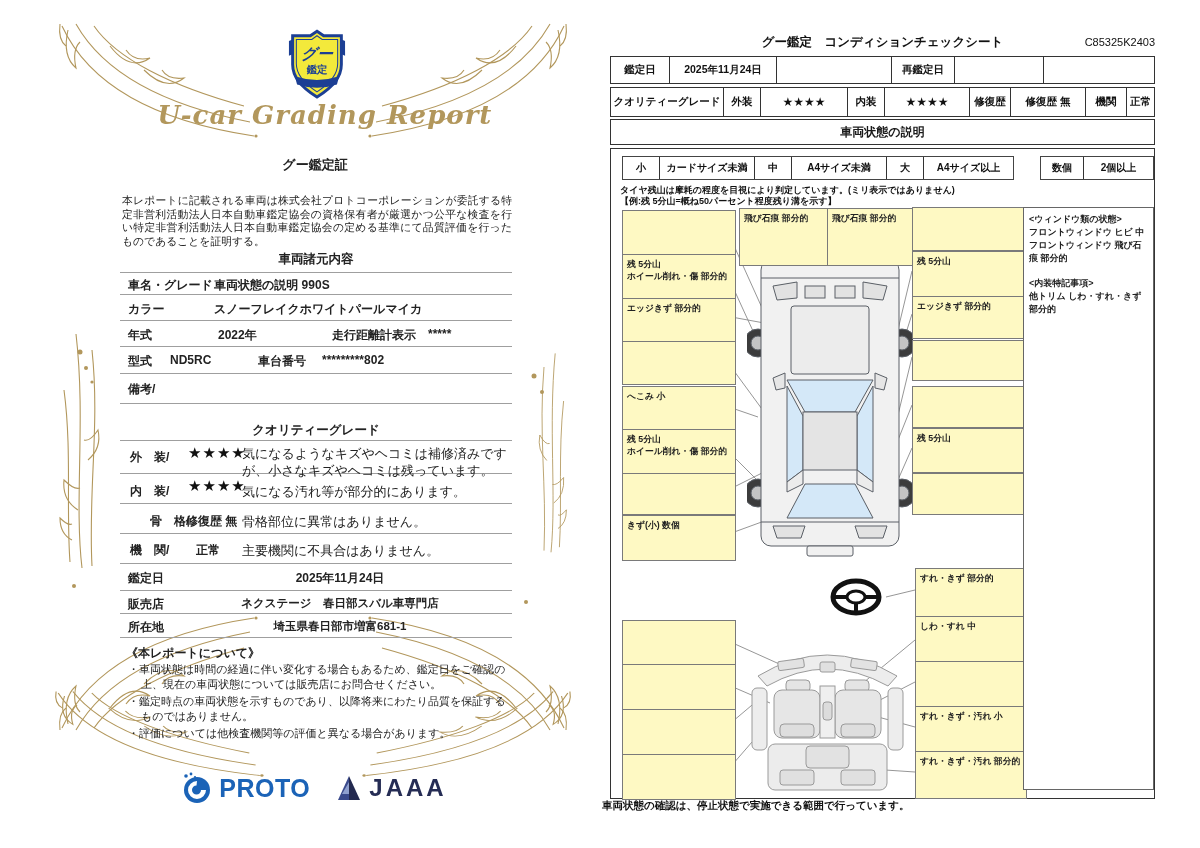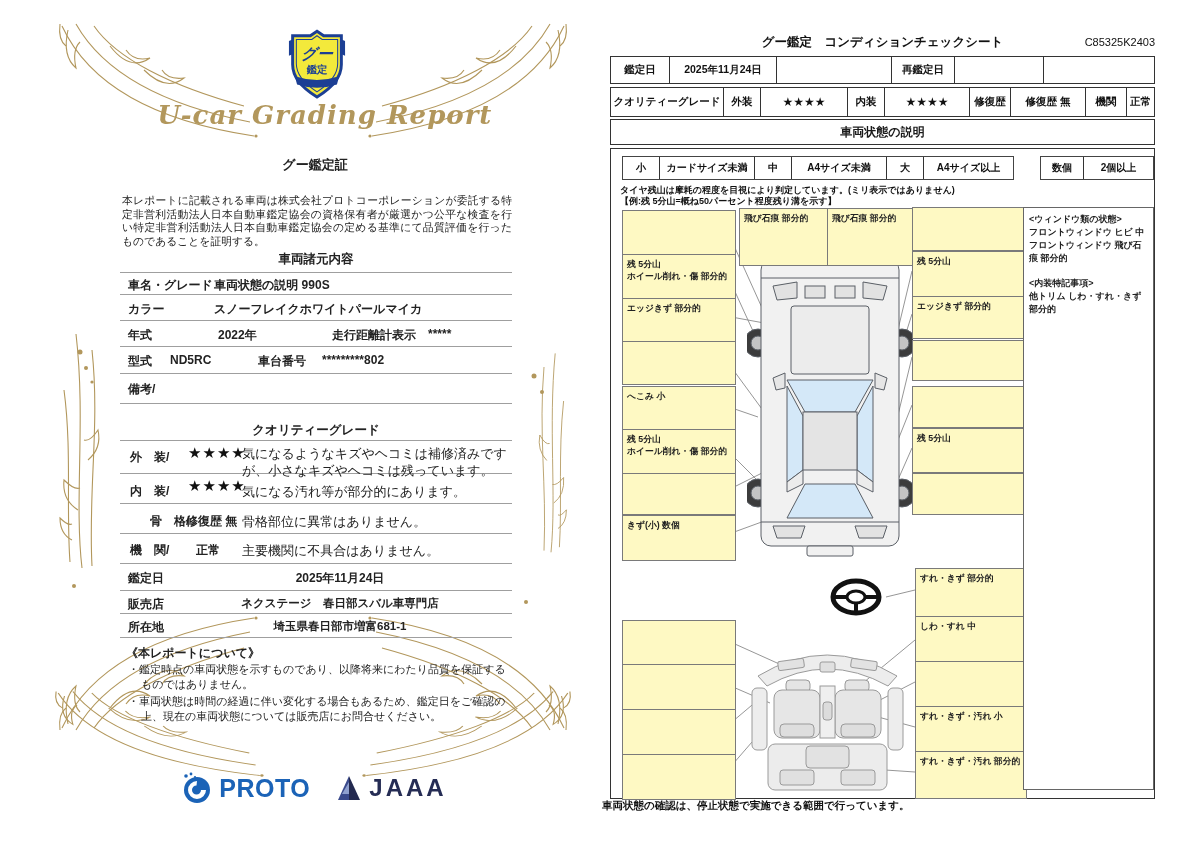--- a/index.html
+++ b/index.html
@@ -159,22 +159,23 @@
 
     <span class="lab" style="left:128px;top:570px;">鑑定日</span>
     <span class="val" style="left:200px;top:570px;width:280px;text-align:center;">2025年11月24日</span>
     <span class="lab" style="left:128px;top:596px;">販売店</span>
     <span class="val" style="left:200px;top:596px;width:280px;text-align:center;font-size:11.5px;">ネクステージ　春日部スバル車専門店</span>
     <span class="lab" style="left:128px;top:619px;">所在地</span>
     <span class="val" style="left:200px;top:619px;width:280px;text-align:center;font-size:11.5px;">埼玉県春日部市増富681-1</span>
 
     <div class="notes-h">《本レポートについて》</div>
     <div class="notes">
+      <div class="note-li">・車両状態は時間の経過に伴い変化する場合もあるため、鑑定日をご確認の上、現在の車両状態については販売店にお問合せください。</div>
       <div class="note-li">・鑑定時点の車両状態を示すものであり、以降将来にわたり品質を保証するものではありません。</div>
-      <div class="note-li">・車両状態は時間の経過に伴い変化する場合もあるため、鑑定日をご確認の上、現在の車両状態については販売店にお問合せください。</div>
+      <div class="note-li">・評価については他検査機関等の評価と異なる場合があります。</div>
     </div>
 
     <div class="logo-row">
       <div style="display:flex;align-items:center;gap:6px;">
         <svg width="30" height="32" viewBox="0 0 30 32">
           <circle cx="3" cy="4" r="1.8" fill="#1b63b7"></circle>
           <circle cx="8" cy="2" r="1.4" fill="#1b63b7"></circle>
           <circle cx="12" cy="5" r="1.1" fill="#1b63b7"></circle>
           <circle cx="14" cy="18" r="13" fill="#1b63b7"></circle>
           <path d="M14,9 a9,9 0 1 0 9,9 l-5,0 a4.5,4.5 0 1 1 -4.5,-4.5 Z" fill="#fff"></path>

